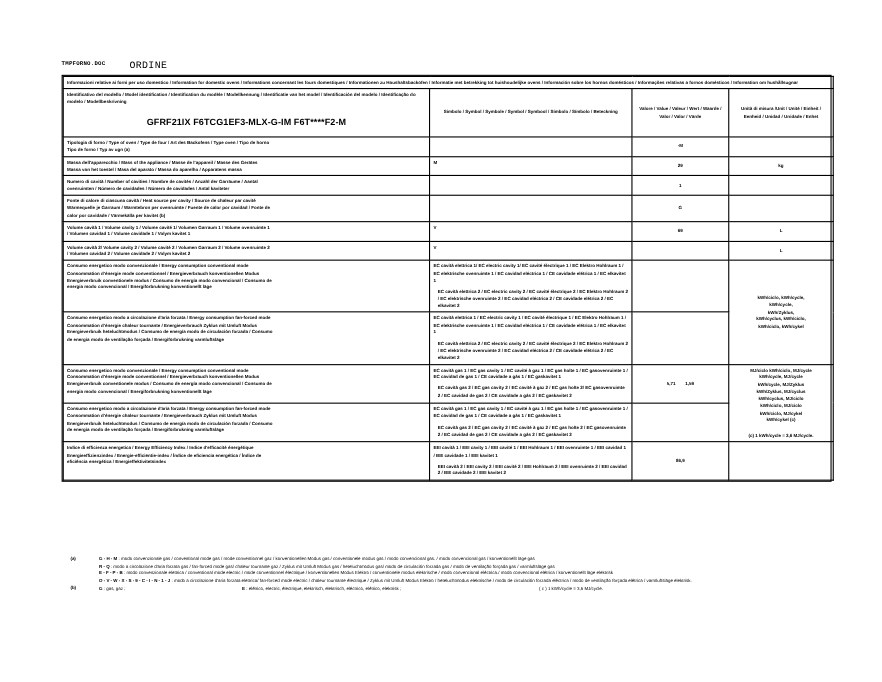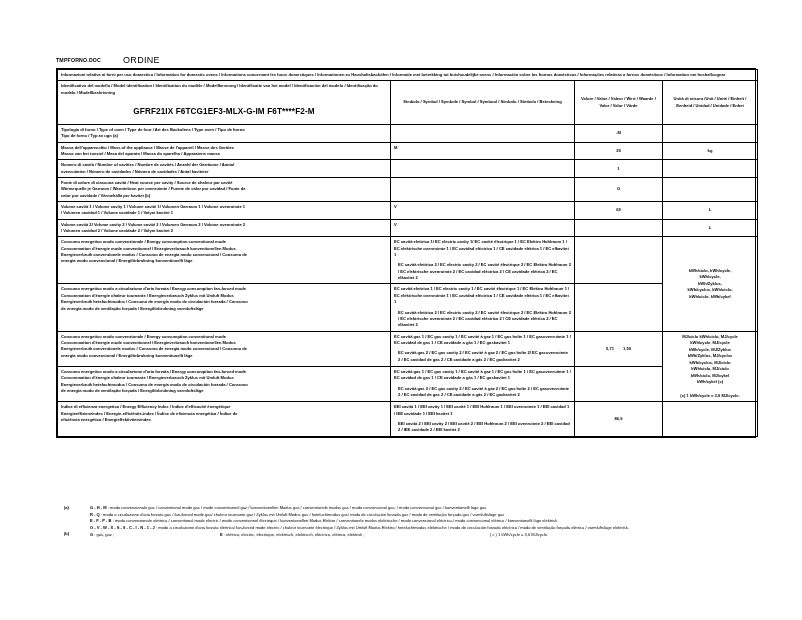--- a/index.html
+++ b/index.html
@@ -20,21 +20,22 @@
     left: 0; top: 0;
     width: 802px;
     height: 620px;
   }
   
   .doc-head {
     position: absolute;
     left: 56px;
     top: 55px;
     display: flex;
-    align-items: center;
+    align-items: flex-start;
+    font-family: Liberation Mono, monospace;
   }
   .doc-tag {
     font-size: 5.2px;
     font-weight: bold;
     letter-spacing: .2px;
   }
   .doc-title {
     font-size: 9px;
     margin-left: 22px;
     letter-spacing: .3px;

